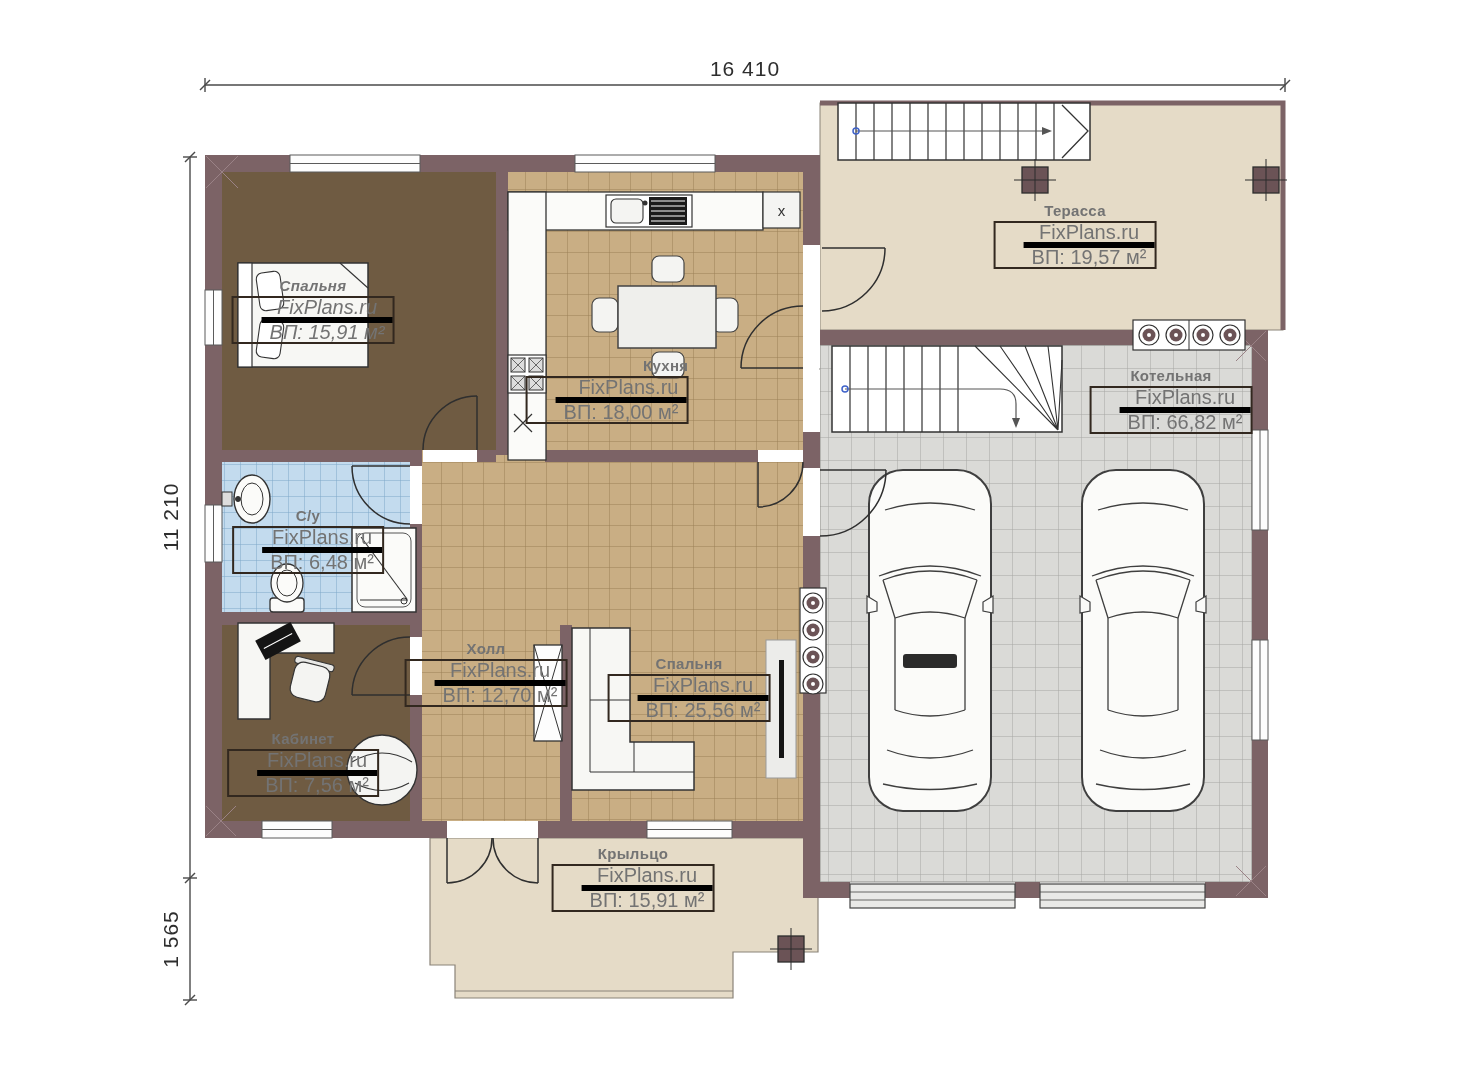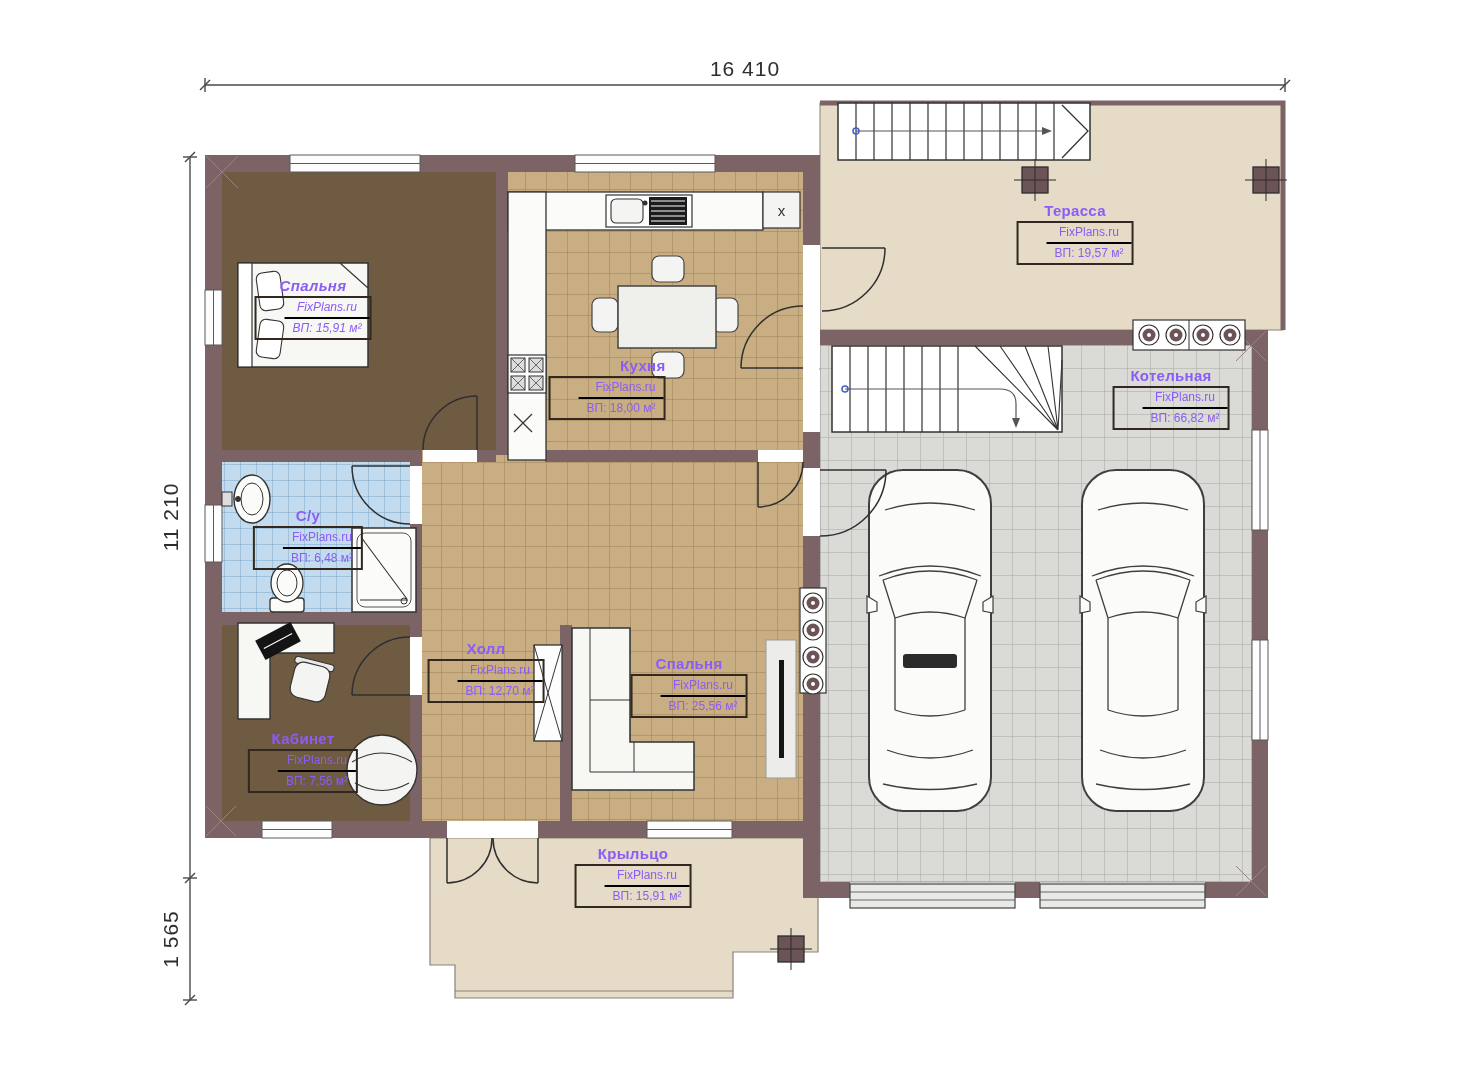--- a/index.html
+++ b/index.html
@@ -4,33 +4,33 @@
 <style>
   html,body{margin:0;padding:0;}
   body{
     width:1473px;height:1080px;position:relative;background:#ffffff;
     font-family:"Liberation Sans", sans-serif;overflow:hidden;
   }
   .plan-svg{position:absolute;left:0;top:0;}
   
   .room-label{
     position:absolute;transform:translateX(-50%);text-align:center;
-    color:#8b5cf6;z-index:5;white-space:nowrap;
+    color:#737373;z-index:5;white-space:nowrap;
   }
   .room-label .title{
     font-weight:bold;font-size:15px;line-height:17px;margin-bottom:2px;
     letter-spacing:.3px;
   }
   .room-label .box{
     display:inline-block;border:2px solid #32281f;background:transparent;
   }
   .room-label .row{
-    padding:0 8px;font-size:12px;line-height:19px;font-weight:500;margin-left:28px;
-  }
-  .room-label .row + .row{border-top:2px solid #000000;}
+    padding:0 8px;font-size:20px;line-height:19px;font-weight:500;margin-left:28px;
+  }
+  .room-label .row + .row{border-top:6px solid #000000;}
   
   .dim{
     position:absolute;font-size:21px;color:#2e2e2e;z-index:4;
     letter-spacing:1px;
   }
   .dim.horiz{transform:translateX(-50%);}
   .dim.vert{transform:translate(-50%,-50%) rotate(-90deg);}
 </style>
 </head>
 <body>

